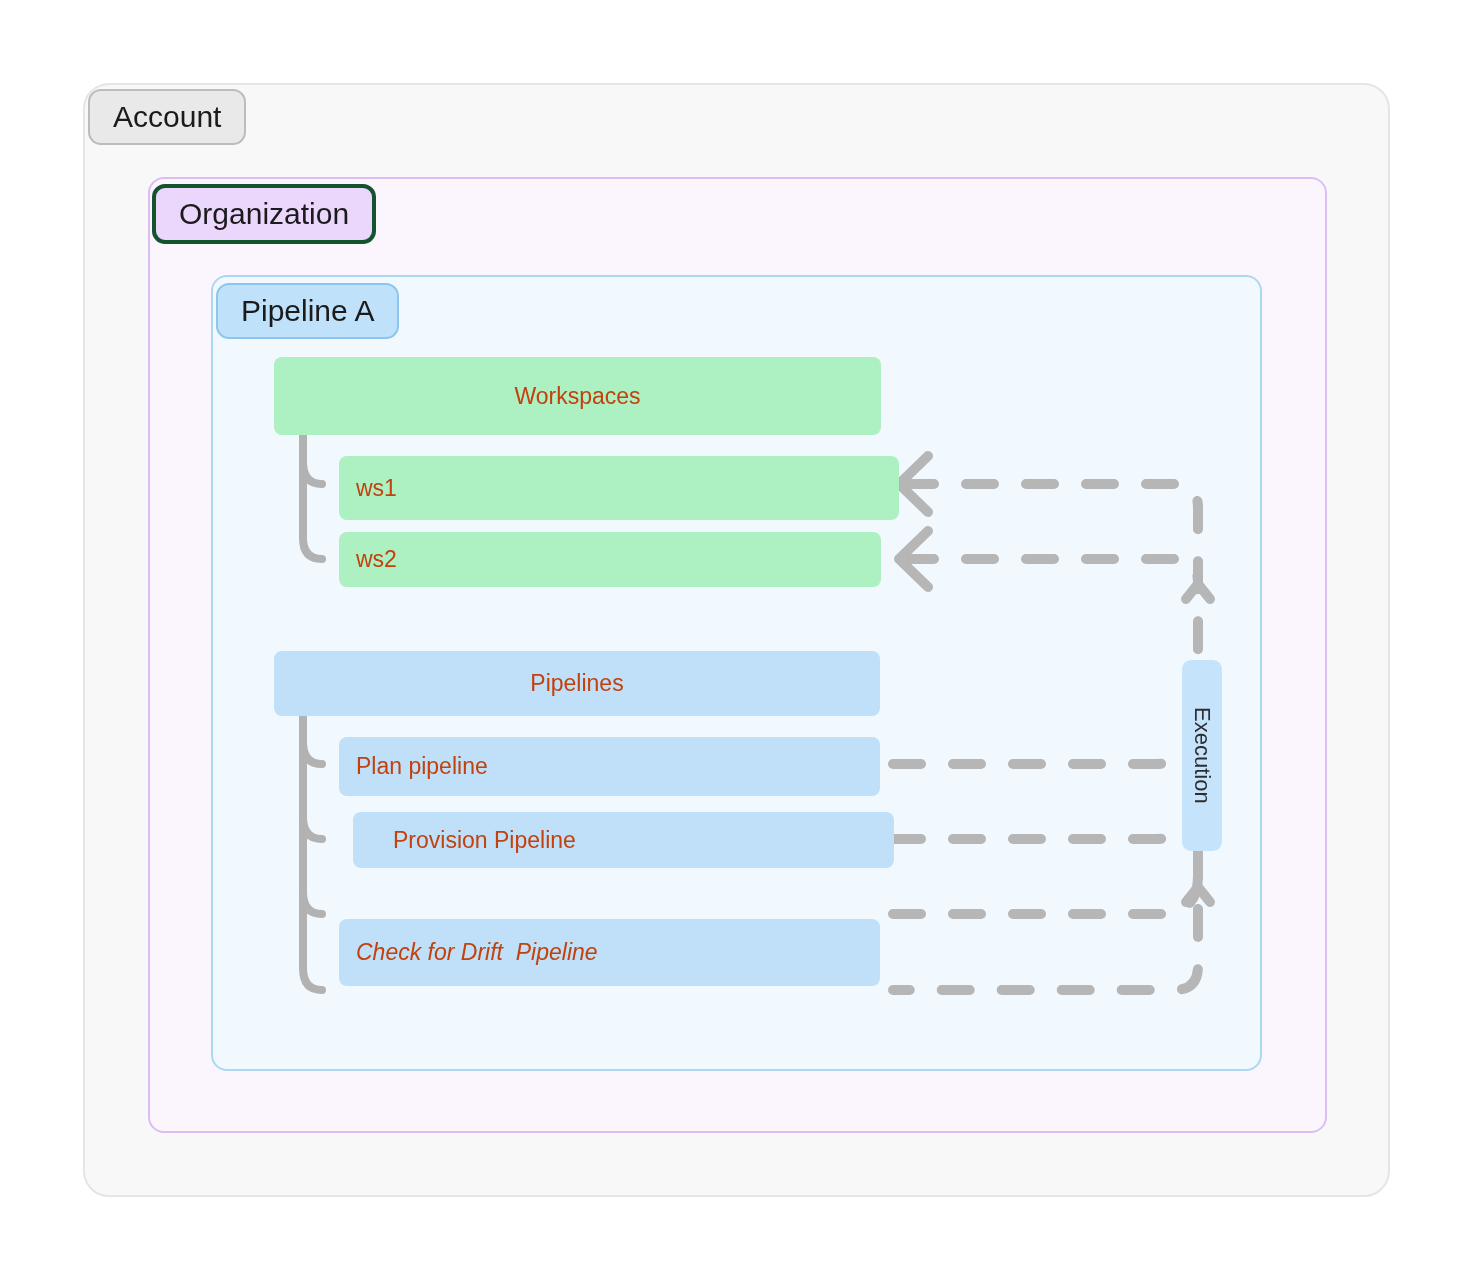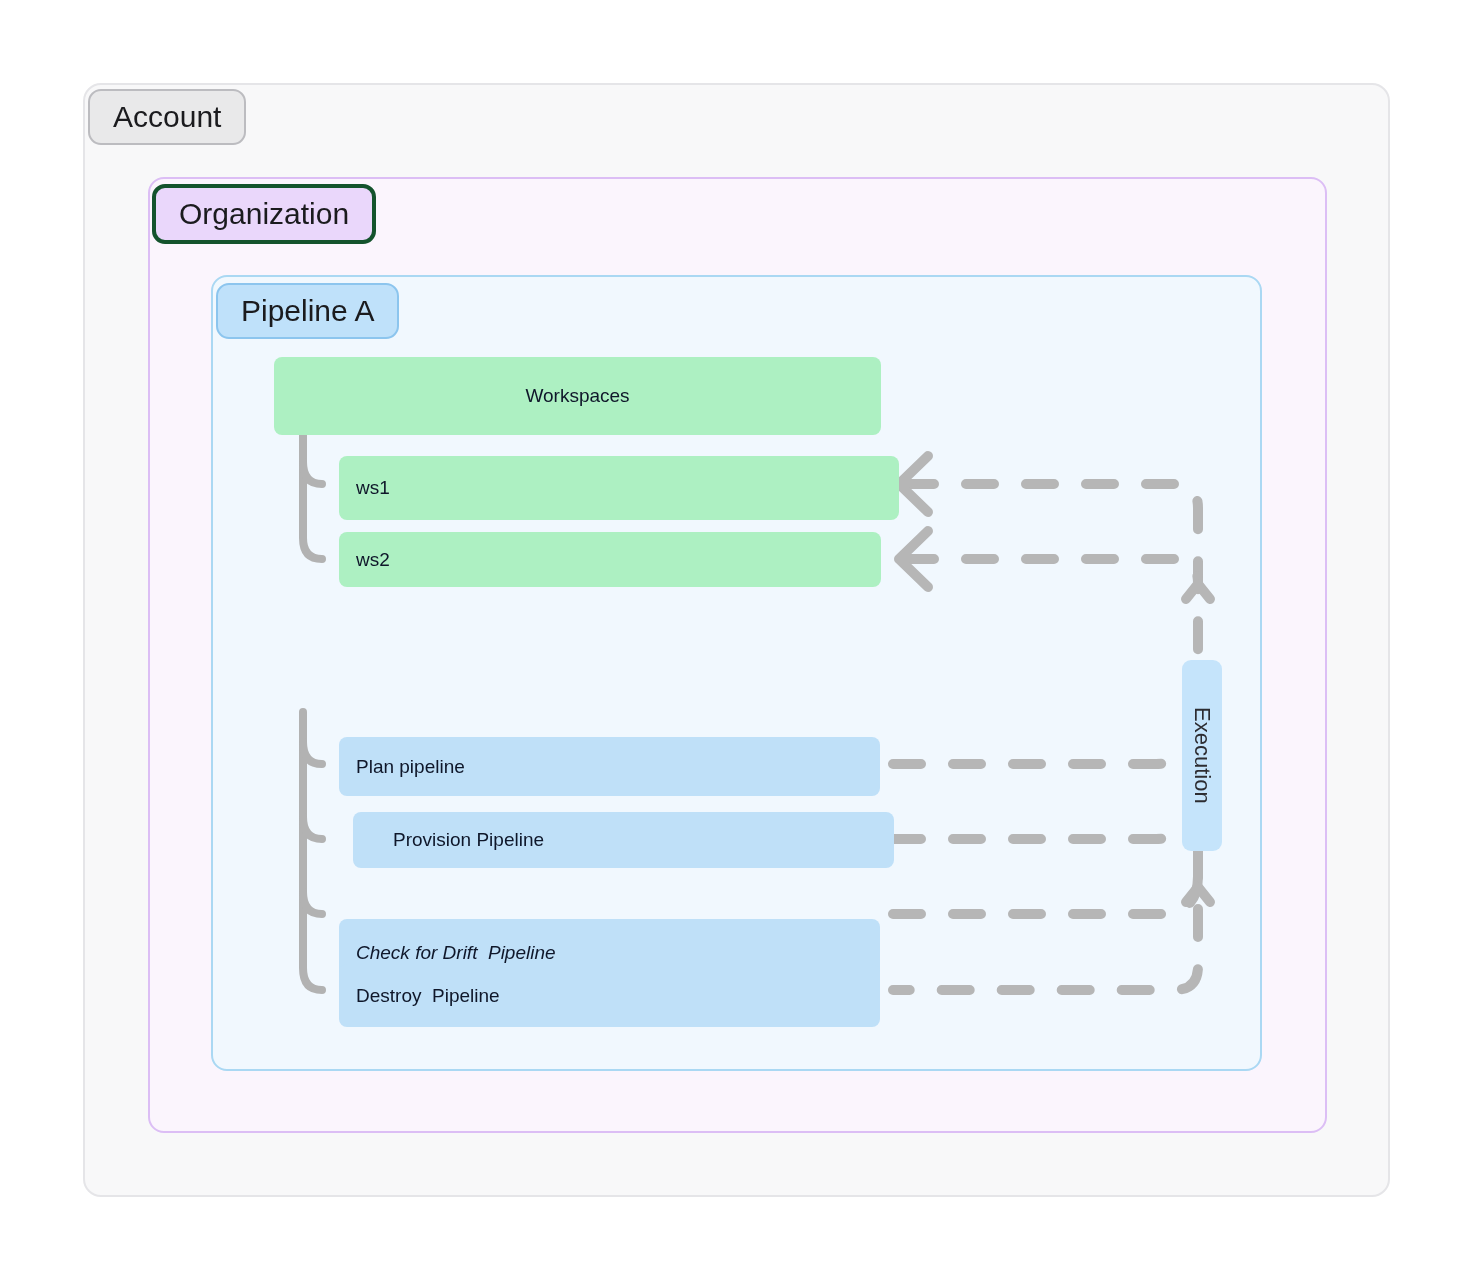--- a/index.html
+++ b/index.html
@@ -7,41 +7,41 @@
     position: relative;
     width: 1472px;
     height: 1280px;
     background: #ffffff;
     font-family: "Liberation Sans", sans-serif;
     overflow: hidden;
   }
   .frame { position: absolute; box-sizing: border-box; }
   .account {
     left: 83px; top: 83px; width: 1307px; height: 1114px;
-    background: #f8f8f9; border: 2px solid #e5e5e8; border-radius: 18px;
+    background: #f8f8f9; border: 2px solid #e5e5e8; border-radius: 26px;
   }
   .org {
     left: 63px; top: 92px; width: 1179px; height: 956px;
     background: #fbf5fd; border: 2px solid #dcbef5; border-radius: 16px;
   }
   .project {
     left: 61px; top: 96px; width: 1051px; height: 796px;
     background: #f1f8fe; border: 2px solid #aad8f3; border-radius: 16px;
   }
   .tag {
     position: absolute; z-index: 2; box-sizing: border-box;
     border-radius: 13px; font-size: 30px; line-height: 38px;
     color: #1b1b1e; padding: 7px 23px; white-space: pre;
   }
   .account-tag { left: 3px; top: 4px; background: #e9e9ea; border: 2px solid #bcbcc0; }
   .org-tag     { left: 2px; top: 5px; background: #ead7fb; border: 4px solid #14532d; }
   .project-tag { left: 3px; top: 6px; background: #bfe1fa; border: 2px solid #8cc5ee; }
   .node {
     position: absolute; z-index: 2; box-sizing: border-box;
-    border-radius: 8px; font-size: 19px; color: #0f172a; white-space: pre;
+    border-radius: 8px; font-size: 23px; color: #c2410c; white-space: pre;
     display: flex; align-items: center;
   }
   .header-node { justify-content: center; }
   .child-node  { padding-left: 17px; justify-content: flex-start; }
   .green { background: #adf0c2; }
   .blue  { background: #bfe0f8; }
   .ws-header   { left: 61px;  top: 80px;  width: 607px; height: 78px; }
   .ws1         { left: 126px; top: 179px; width: 560px; height: 64px; }
   .ws2         { left: 126px; top: 255px; width: 542px; height: 55px; }
   .pipe-header { left: 61px;  top: 374px; width: 606px; height: 65px; }
@@ -72,24 +72,24 @@
     <div class="frame org">
       <div class="tag org-tag">Organization</div>
 
       <div class="frame project">
         <div class="tag project-tag">Pipeline A</div>
 
         <div class="node header-node green ws-header">Workspaces</div>
         <div class="node child-node green ws1">ws1</div>
         <div class="node child-node green ws2">ws2</div>
 
+        <div class="node header-node blue pipe-header">Pipelines</div>
         <div class="node child-node blue pipe1">Plan pipeline</div>
         <div class="node child-node blue pipe2">Provision Pipeline</div>
         <div class="node child-node blue pipe3">Check for Drift  Pipeline</div>
-        <div class="node child-node blue pipe4">Destroy  Pipeline</div>
 
         <div class="execution">Execution</div>
       </div>
     </div>
   </div>
 
   <svg class="connectors" viewBox="0 0 1472 1280">
     <g fill="none" stroke="#b2b2b2" stroke-width="8" stroke-linecap="round">
       <path d="M303 432 V538 Q303 559 322 559"></path>
       <path d="M303 462 Q303 484 322 484"></path>

